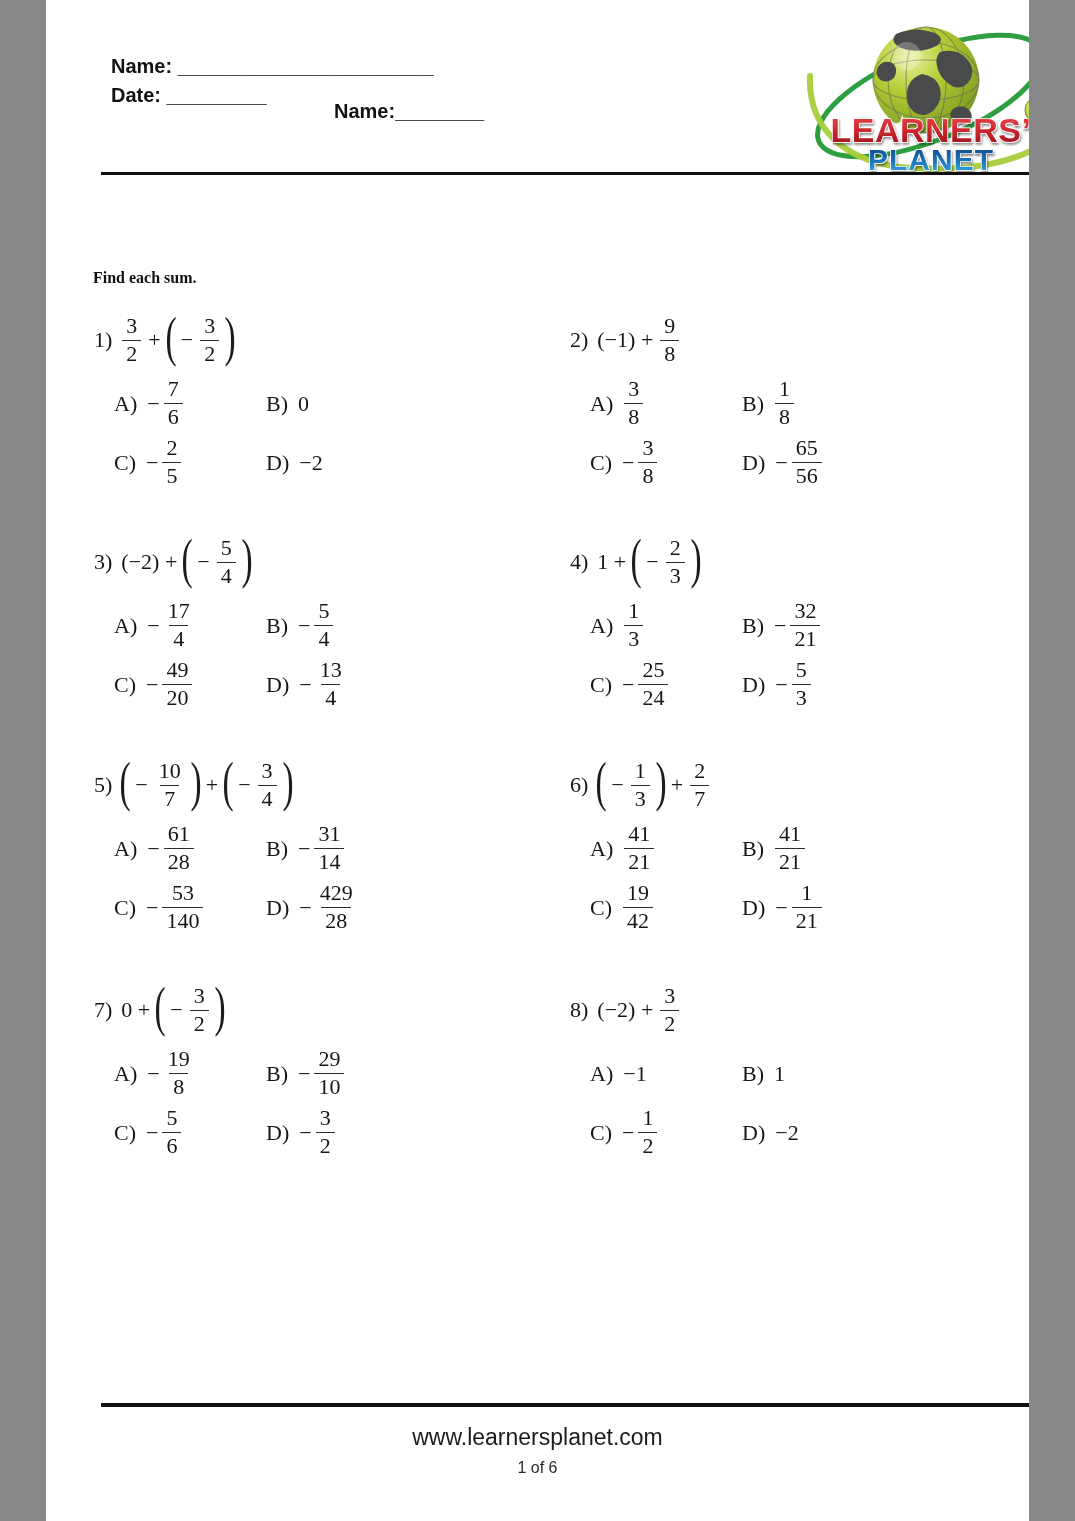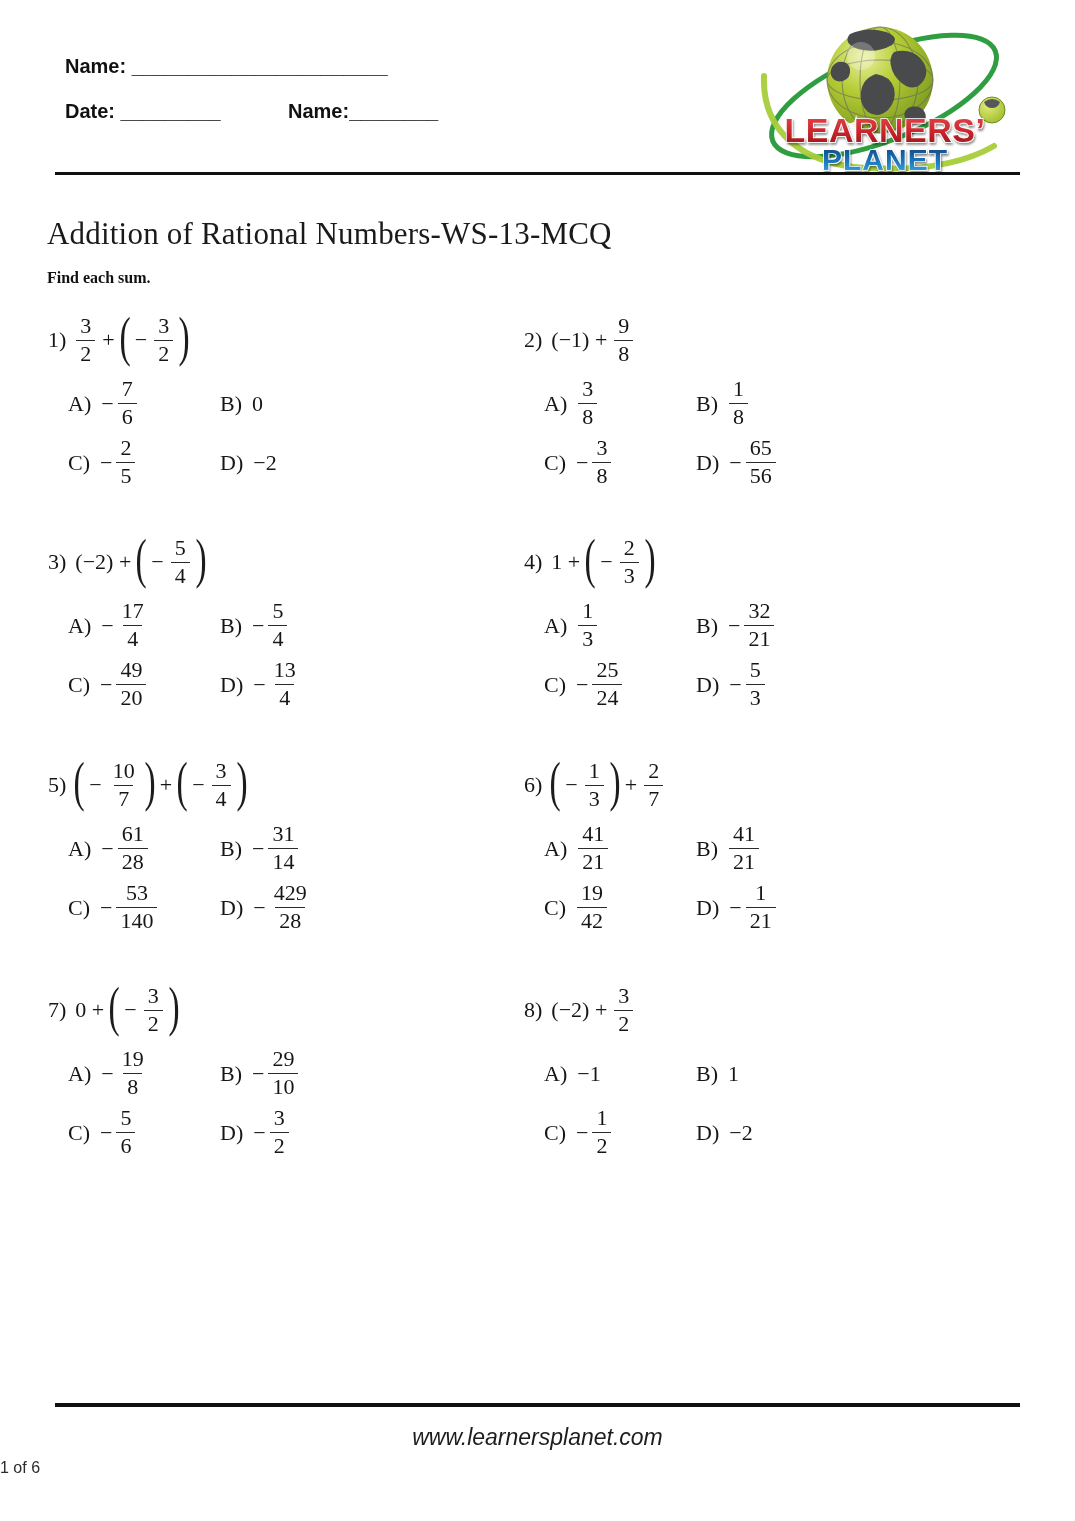--- a/index.html
+++ b/index.html
@@ -1,30 +1,30 @@
 <!DOCTYPE html>
 <html><head>
 <meta charset="utf-8">
 <style>
   * { box-sizing: border-box; }
   html,body { margin:0; padding:0; background:#888; }
   .page {
-    position:relative; width:1075px; height:1521px; margin:0 auto;
+    position:relative; width:983px; height:1521px; margin:0 auto;
     background:#ffffff; color:#161616; overflow:hidden;
     font-family:"Liberation Serif", serif;
   }
 
   
   .hdr-label {
     position:absolute;
     font-family:"Liberation Sans", sans-serif;
     font-weight:bold; font-size:20px; color:#111; white-space:nowrap;
   }
   .hdr-name  { left:65px;  top:55px; }
-  .hdr-date  { left:65px;  top:100px;text-align:right; }
+  .hdr-date  { left:65px;  top:84px;text-align:right; }
   .hdr-score { left:288px; top:100px; }
   .hdr-line  { font-weight:bold; letter-spacing:0; }
 
   .rule-top    { position:absolute; left:55px;  width:965px; top:172px;  height:3px; background:#101010; }
   .rule-bottom { position:absolute; left:55px;  width:965px; top:1403px; height:4px; background:#101010; }
 
   
   .logo { position:absolute; left:758px; top:18px; width:258px; height:158px; }
   .logo svg { width:100%; height:100%; display:block; }
 
@@ -61,25 +61,25 @@
   .frac .num { padding:0 4px 1px; }
   .frac .den { border-top:1.7px solid #2a2a2a; padding:1px 4px 0; }
 
   .opts { margin-left:20px; display:grid; grid-template-columns:152px auto; }
   .opt { display:flex; align-items:center; gap:10px; min-height:59px; font-size:22px; }
   .opt-val { display:inline-flex; align-items:center; gap:3px; }
 
   
   .site {
     position:absolute; left:0; top:1424px; width:100%; text-align:center;
-    font-family:"Liberation Sans", sans-serif; font-style:italic;
+    font-family:"Liberation Sans", sans-serif; 
     font-size:23px; color:#1c1c1c;
   }
   .pageno {
-    position:absolute; left:0; top:1459px; width:100%; text-align:left;
+    position:absolute; left:0; top:1459px; width:100%; text-align:center;
     font-family:"Liberation Sans", sans-serif; font-size:16px; color:#2a2a2a;
   }
 </style>
 </head>
 <body>
 
 <div class="page">
 
   <div class="hdr-label hdr-name">
     <span>Name:</span>
@@ -145,21 +145,20 @@
       <circle cx="234" cy="92" r="13" fill="url(#gball)" stroke="#6f8d20" stroke-width="1"></circle>
       <path d="M226 84 q8 -6 16 0 q-2 6 -8 6 q-6 0 -8 -6 z" fill="#55575a"></path>
 
       <text x="127" y="124" text-anchor="middle" filter="url(#ds)" font-family="Liberation Sans, sans-serif" font-weight="bold" font-size="34" fill="url(#redg)" stroke="#ffffff" stroke-width="1.6" paint-order="stroke" letter-spacing="0.5">LEARNERS’</text>
       <text x="127" y="152" text-anchor="middle" filter="url(#ds)" font-family="Liberation Sans, sans-serif" font-weight="bold" font-size="30" fill="url(#blueg)" stroke="#ffffff" stroke-width="1.6" paint-order="stroke" letter-spacing="1">PLANET</text>
     </svg>
   </div>
 
   <div class="rule-top"></div>
 
-  <div class="title">Addition of Rational Numbers-WS-13-MCQ</div>
   <div class="instruction">Find each sum.</div>
 
   <div class="questions">
       <div class="question col-l row-1">
         <div class="expr-row">
           <span class="qnum">1)</span>
           <span class="expr">
             <span class="frac">
               <span class="num">3</span>
               <span class="den">2</span>

